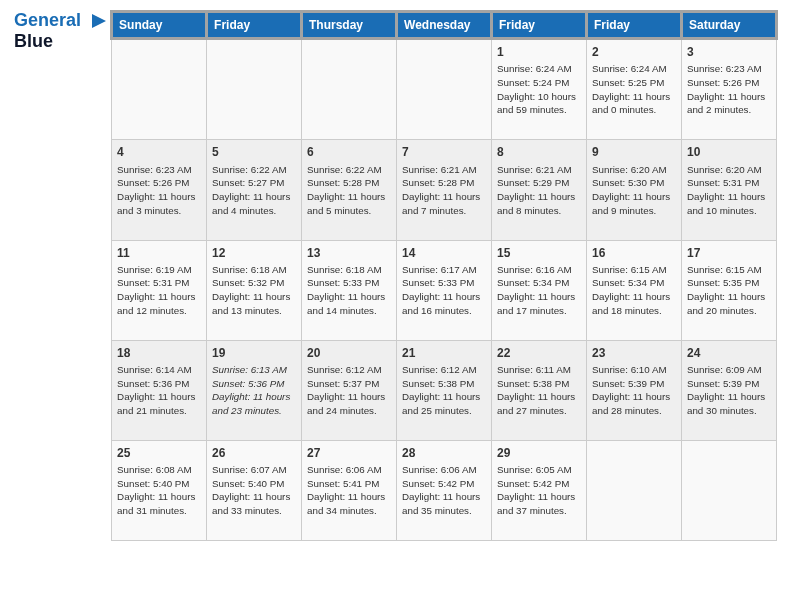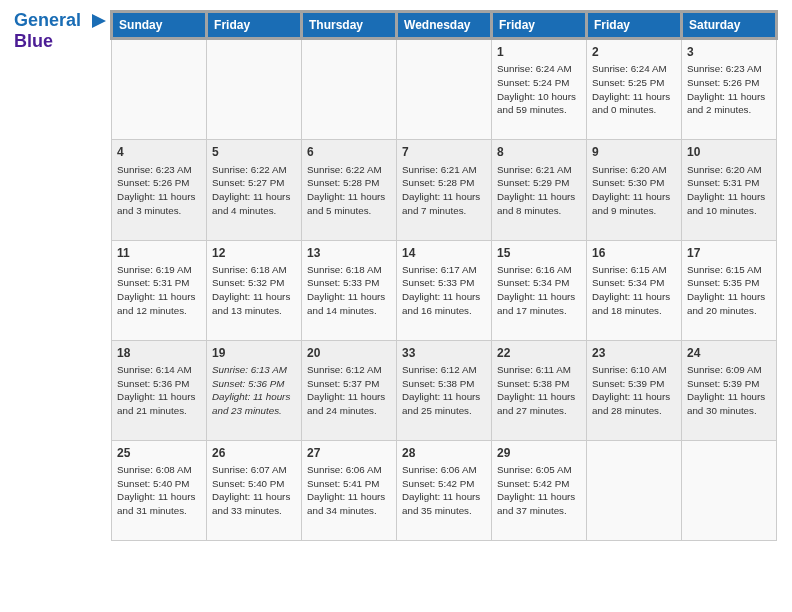--- a/index.html
+++ b/index.html
@@ -94,21 +94,21 @@
 <div class="page">
   <div class="header-row">
     <div class="logo">
       <div>
         <div style="font-size:18px;font-weight:bold;color:#333;line-height:1.1;">
           <span style="color:#1a6db5;">General</span>
           <svg width="22" height="22" viewBox="0 0 22 22" style="vertical-align:middle;margin-left:2px;">
             <polygon points="4,4 18,11 4,18" fill="#1a6db5"></polygon>
           </svg>
         </div>
-        <div style="font-size:18px;font-weight:bold;color:#4c1d95;line-height:1.1;">Blue</div>
+        <div style="font-size:18px;font-weight:bold;color:#0f172a;line-height:1.1;">Blue</div>
       </div>
     </div>
     <div class="title-block">
       <div class="month-title"></div>
       <div class="location-title"></div>
     </div>
   </div>
 
   <table class="calendar-table">
     <thead>
@@ -268,21 +268,21 @@
 and 23 minutes.</div>
           </td>
           <td>
             <span class="day-number">20</span>
             <div class="day-info" style="white-space: pre-line;">Sunrise: 6:12 AM
 Sunset: 5:37 PM
 Daylight: 11 hours
 and 24 minutes.</div>
           </td>
           <td>
-            <span class="day-number">33</span>
+            <span class="day-number">21</span>
             <div class="day-info" style="white-space: pre-line;">Sunrise: 6:12 AM
 Sunset: 5:38 PM
 Daylight: 11 hours
 and 25 minutes.</div>
           </td>
           <td>
             <span class="day-number">22</span>
             <div class="day-info" style="white-space: pre-line;">Sunrise: 6:11 AM
 Sunset: 5:38 PM
 Daylight: 11 hours

